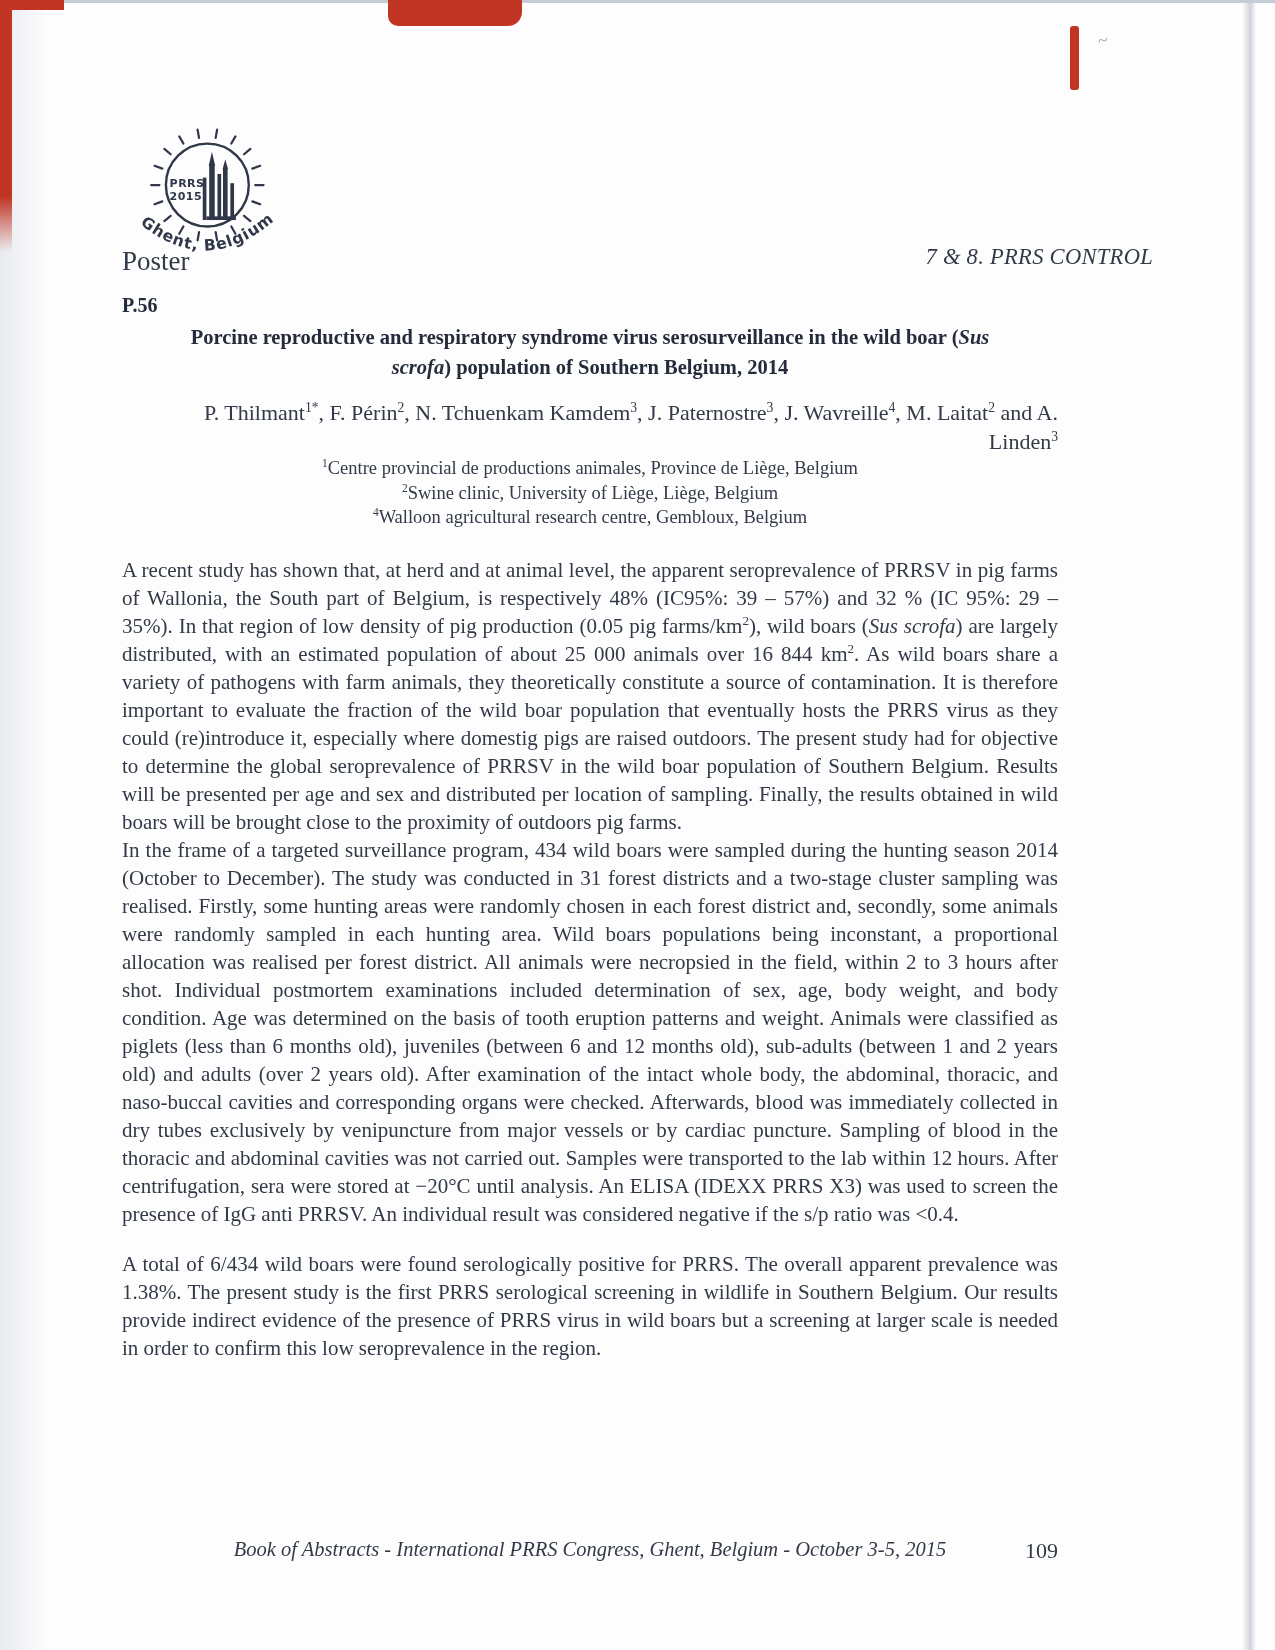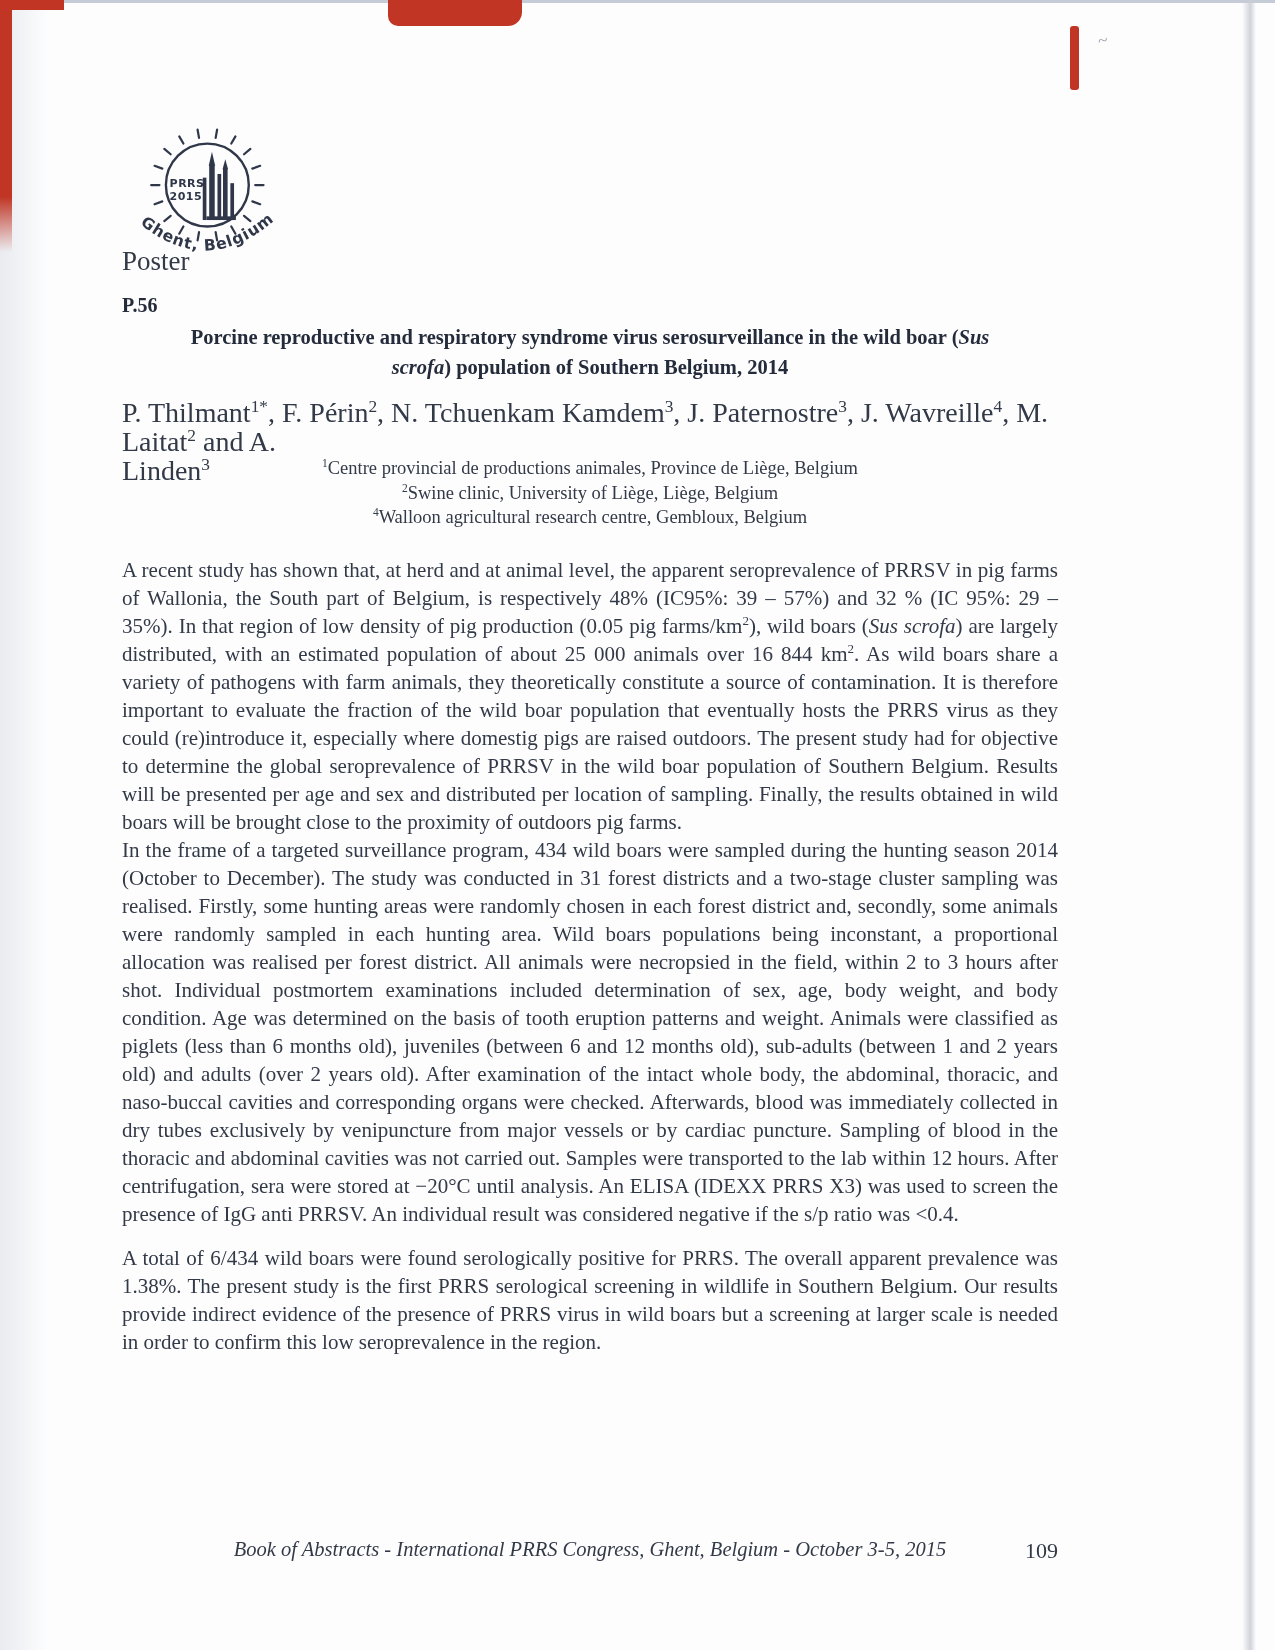--- a/index.html
+++ b/index.html
@@ -25,25 +25,25 @@
     background:linear-gradient(to right, rgba(201,204,212,0) 0%, var(--crease,#c9ccd4) 60%, rgba(201,204,212,0) 100%);opacity:.85;}
   .squiggle{position:absolute;top:30px;left:1098px;color:#9aa0ad;font-size:18px;transform:rotate(-12deg);}
   
   .content{position:absolute;left:122px;width:936px;}
   .logo-wrap{position:absolute;left:118px;top:122px;width:175px;height:150px;}
   .hdr-left{position:absolute;left:122px;top:246px;font-size:27px;color:var(--ink);}
   .hdr-right{position:absolute;left:0;top:244px;width:1153px;text-align:right;
     font-style:italic;font-size:22.5px;color:var(--ink);letter-spacing:.3px;}
   .pnum{top:294px;text-align:left;font-weight:bold;font-size:20px;color:var(--title_ink,#242b3a);}
   .title{top:322px;text-align:center;font-weight:bold;font-size:20.5px;line-height:30px;color:var(--title_ink,#242b3a);}
-  .authors{top:398px;text-align:left;font-size:28px;line-height:29px;}
+  .authors{top:398px;text-align:right;font-size:22px;line-height:29px;}
   .affils{top:456px;text-align:center;font-size:18.5px;line-height:24.5px;}
   .bodytext{top:556px;text-align:justify;font-size:21px;line-height:28px;}
   .body-par{margin:0;}
-  .body-par.gap{margin-top:16px;}
+  .body-par.gap{margin-top:22px;}
   .it{font-style:italic;}
   sup{font-size:62%;line-height:0;vertical-align:super;}
   .footer{position:absolute;left:122px;top:1538px;width:936px;height:30px;}
   .footer-text{display:block;text-align:center;font-style:italic;font-size:20.5px;color:var(--ink);}
   .footer-page{position:absolute;right:0;top:0;font-size:22px;font-style:normal;color:var(--ink);}
   .logo-label{font-family:"DejaVu Sans","Liberation Sans",sans-serif;font-weight:bold;fill:var(--logo_ink,#2f3749);}
 </style>
 </head>
 <body>
 
@@ -95,20 +95,21 @@
         <rect x="96" y="96" width="32" height="4"></rect>
       </g>
       <path id="logo-arc" d="M 26 106 Q 97 162 168 102" fill="none"></path>
       <text class="logo-label" font-size="17" letter-spacing="1">
         <textPath href="#logo-arc" startOffset="50%" text-anchor="middle">Ghent, Belgium</textPath>
       </text>
     </svg>
   </div>
 
   <div class="hdr-left">Poster</div>
+  <div class="hdr-right">7 &amp; 8. PRRS CONTROL</div>
 
   <div class="content pnum">P.56</div>
   <div class="content title"><span>Porcine reproductive and respiratory syndrome virus serosurveillance in the wild boar (</span><span class="it">Sus</span><br><span class="it">scrofa</span><span>) population of Southern Belgium, 2014</span></div>
   <div class="content authors"><span>P. Thilmant</span><sup>1*</sup><span>, F. Périn</span><sup>2</sup><span>, N. Tchuenkam Kamdem</span><sup>3</sup><span>, J. Paternostre</span><sup>3</sup><span>, J. Wavreille</span><sup>4</sup><span>, M. Laitat</span><sup>2</sup><span> and A.</span><br><span>Linden</span><sup>3</sup></div>
   <div class="content affils">
       <div><sup>1</sup><span>Centre provincial de productions animales, Province de Liège, Belgium</span></div>
       <div><sup>2</sup><span>Swine clinic, University of Liège, Liège, Belgium</span></div>
       <div><sup>4</sup><span>Walloon agricultural research centre, Gembloux, Belgium</span></div>
     </div>
 

